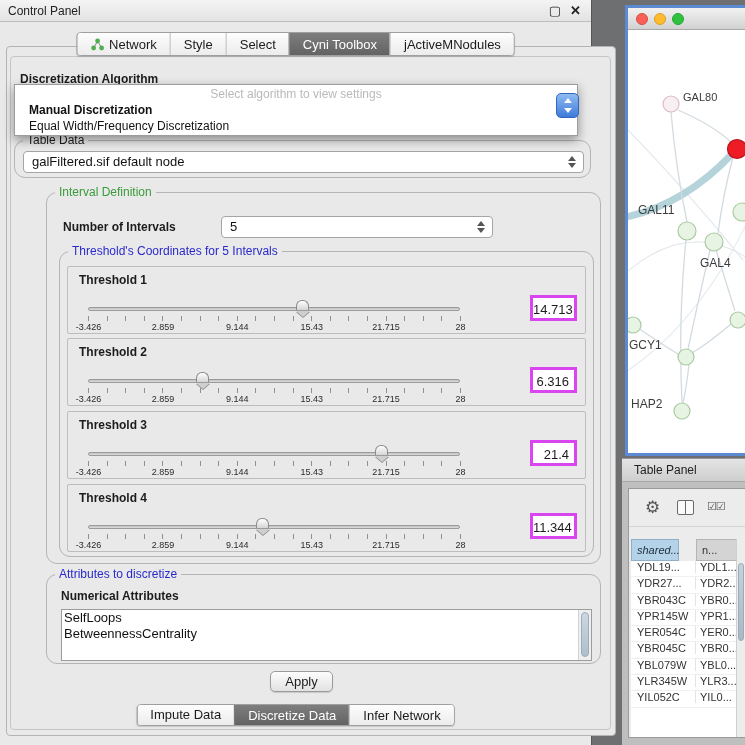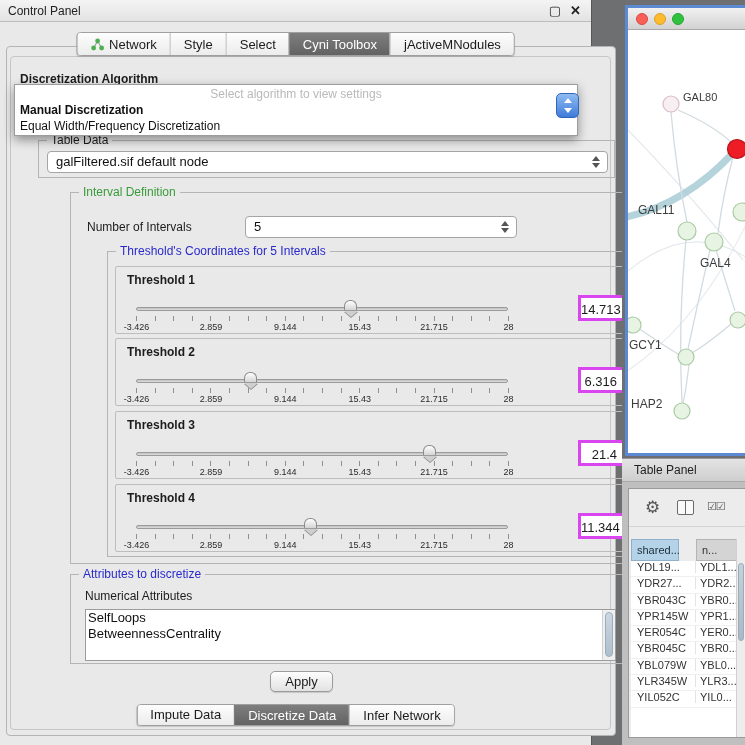--- a/index.html
+++ b/index.html
@@ -21,39 +21,39 @@
   .seg-tab.selected { background:linear-gradient(#7e7e7e,#636363); color:#fff; border-left-color:#6a6a6a; }
 
   .content-frame { position:absolute; left:6px; top:46px; width:610px; height:690px; border:1px solid #b4b4b4; border-radius:4px; background:#e9e9e9; }
   .inner-frame { position:absolute; left:10px; top:56px; width:601px; height:674px; border:1px solid #c6c6c6; border-radius:4px; }
 
   .algo-label { position:absolute; left:20px; top:72px; font-weight:bold; font-size:12px; z-index:5; }
 
   
   .dd-popup { position:absolute; left:14px; top:84px; width:564px; height:52px; background:#fff; border:1px solid #9c9c9c; box-shadow:0 4px 10px rgba(0,0,0,.4); z-index:50; padding-top:1px; }
   .dd-header { text-align:center; color:#b9b9b9; font-size:12px; line-height:16px; }
-  .dd-items div { font-size:12px; line-height:16px; padding-left:5px; color:#111; }
+  .dd-items div { font-size:12px; line-height:16px; padding-left:14px; color:#111; }
   .dd-items div:first-of-type { font-weight:bold; }
   .combo-stepper-frag { position:absolute; left:556px; top:93px; width:23px; height:25px; border-radius:5px; background:linear-gradient(#8ebbf2,#3f7bd9); border:1px solid #3366bb; z-index:60; }
   .combo-stepper-frag::before { content:""; position:absolute; left:7px; top:4px; border-left:4px solid transparent; border-right:4px solid transparent; border-bottom:5px solid #fff; }
   .combo-stepper-frag::after { content:""; position:absolute; left:7px; bottom:4px; border-left:4px solid transparent; border-right:4px solid transparent; border-top:5px solid #fff; }
 
   
-  .group { position:absolute; border:1px solid #b5b5b5; border-radius:0;margin-left:24px; }
+  .group { position:absolute; border:1px solid #b5b5b5; border-radius:11px; }
   .group > .legend { position:absolute; top:-8px; left:8px; background:#e9e9e9; padding:0 4px; font-size:12px; white-space:nowrap; }
   .legend.green { color:#3a9b3a; }
   .legend.blue { color:#2929cc; }
 
   
   .combo { position:absolute; height:22px; background:#fff; border:1px solid #a5a5a5; border-radius:4px; font-size:13px; line-height:20px; padding-left:8px; color:#111; cursor:default; }
   .updown { position:absolute; right:6px; top:50%; margin-top:-7px; width:9px; height:14px; }
   .updown::before { content:""; position:absolute; left:0; top:1px; border-left:4px solid transparent; border-right:4px solid transparent; border-bottom:5px solid #555; }
   .updown::after { content:""; position:absolute; left:0; bottom:1px; border-left:4px solid transparent; border-right:4px solid transparent; border-top:5px solid #555; }
 
-  .label-bold { position:absolute; font-weight:normal; font-size:12px; }
+  .label-bold { position:absolute; font-weight:bold; font-size:12px; }
 
   
   .tblock { position:absolute; left:7px; width:519px; height:68px; border:1px solid #bdbdbd; border-radius:2px; }
   .t-label { position:absolute; left:11px; top:6px; font-weight:bold; font-size:12px; }
   .t-trackarea { position:absolute; left:20px; top:33px; width:372px; height:18px; }
   .t-track { position:absolute; left:0; right:0; top:7px; height:4px; background:linear-gradient(#c0c0c0,#dedede); border:1px solid #9b9b9b; border-radius:2px; }
   .t-thumb { position:absolute; top:0; width:13px; height:10px; margin-left:-7px; border:1px solid #8b8b8b; border-bottom:none; border-radius:6px 6px 0 0; background:linear-gradient(#fefefe,#d5d5d5); }
   .t-thumb::after { content:""; position:absolute; left:-1px; top:10px; border-left:7px solid transparent; border-right:7px solid transparent; border-top:6px solid #cfcfcf; filter:drop-shadow(0 1px 0 #8b8b8b); }
   .t-ticks { position:absolute; left:20px; top:49px; width:373px; height:5px; background:repeating-linear-gradient(to right,#8f8f8f 0 1px,transparent 1px 18.6px); }
   .t-scale { position:absolute; left:0; top:55px; width:413px; display:flex; justify-content:space-between; }
@@ -83,21 +83,21 @@
   .below-bar { position:absolute; left:0; top:482px; width:123px; height:263px; background:#bfbfbf; }
 
   .table-window { position:absolute; left:6px; top:488px; width:117px; height:250px; background:#ececec; border:1px solid #9a9a9a; border-right:none; overflow:hidden; }
   .tbl-toolbar { position:absolute; left:0; top:0; right:0; height:38px; background:#ececec; border-bottom:1px solid #d4d4d4; }
   .gear { position:absolute; left:16px; top:8px; font-size:17px; color:#555; font-family:"DejaVu Sans", sans-serif; }
   .cols-ic { position:absolute; left:48px; top:11px; width:17px; height:15px; border:1px solid #6a6a6a; border-radius:2px; background:#fafafa; }
   .cols-ic::before { content:""; position:absolute; left:7px; top:0; bottom:0; width:1px; background:#6a6a6a; }
   .checks { position:absolute; left:78px; top:11px; font-size:11px; color:#555; letter-spacing:-1px; font-family:"DejaVu Sans", sans-serif; }
 
   .tbl-header { position:absolute; left:0; top:50px; right:0; height:22px; }
-  .th1 { position:absolute; left:2px; top:0; width:48px; height:22px; background:#b4d3e8; border:1px solid #8fb0c8; font-size:11px; line-height:20px; padding-left:5px; color:#1d2c38; }
+  .th1 { position:absolute; left:2px; top:0; width:48px; height:22px; background:#b4d3e8; border:1px solid #8fb0c8; font-size:11px; line-height:20px; padding-left:5px; color:#1d2c38;font-style:italic; }
   .th2 { position:absolute; left:67px; top:0; width:56px; height:22px; background:#d4d4d4; border:1px solid #b4b4b4; font-size:11px; line-height:20px; padding-left:5px; color:#333; }
   .tbl-rows { position:absolute; left:2px; top:72px; width:108px; background:#fff; }
   .trow { height:16.3px; border-bottom:1px solid #f0f0f0; white-space:nowrap; }
   .trow .tc1 { display:inline-block; width:64px; font-size:11px; padding-left:6px; color:#333; overflow:hidden; }
   .trow .tc2 { display:inline-block; width:42px; font-size:11px; padding-left:4px; color:#333; overflow:hidden; border-left:1px solid #e4e4e4; }
   .tbl-body-bg { position:absolute; left:2px; top:72px; width:108px; bottom:0; background:#fff; }
   .tbl-scroll { position:absolute; right:0; top:50px; bottom:0; width:9px; background:#ededed; border-left:1px solid #d0d0d0; }
   .tbl-thumb { position:absolute; left:1px; top:24px; width:6px; height:78px; background:linear-gradient(#c6d1db,#aab9c6); border:1px solid #9aabb9; border-radius:4px; }
 </style>
 </head>

